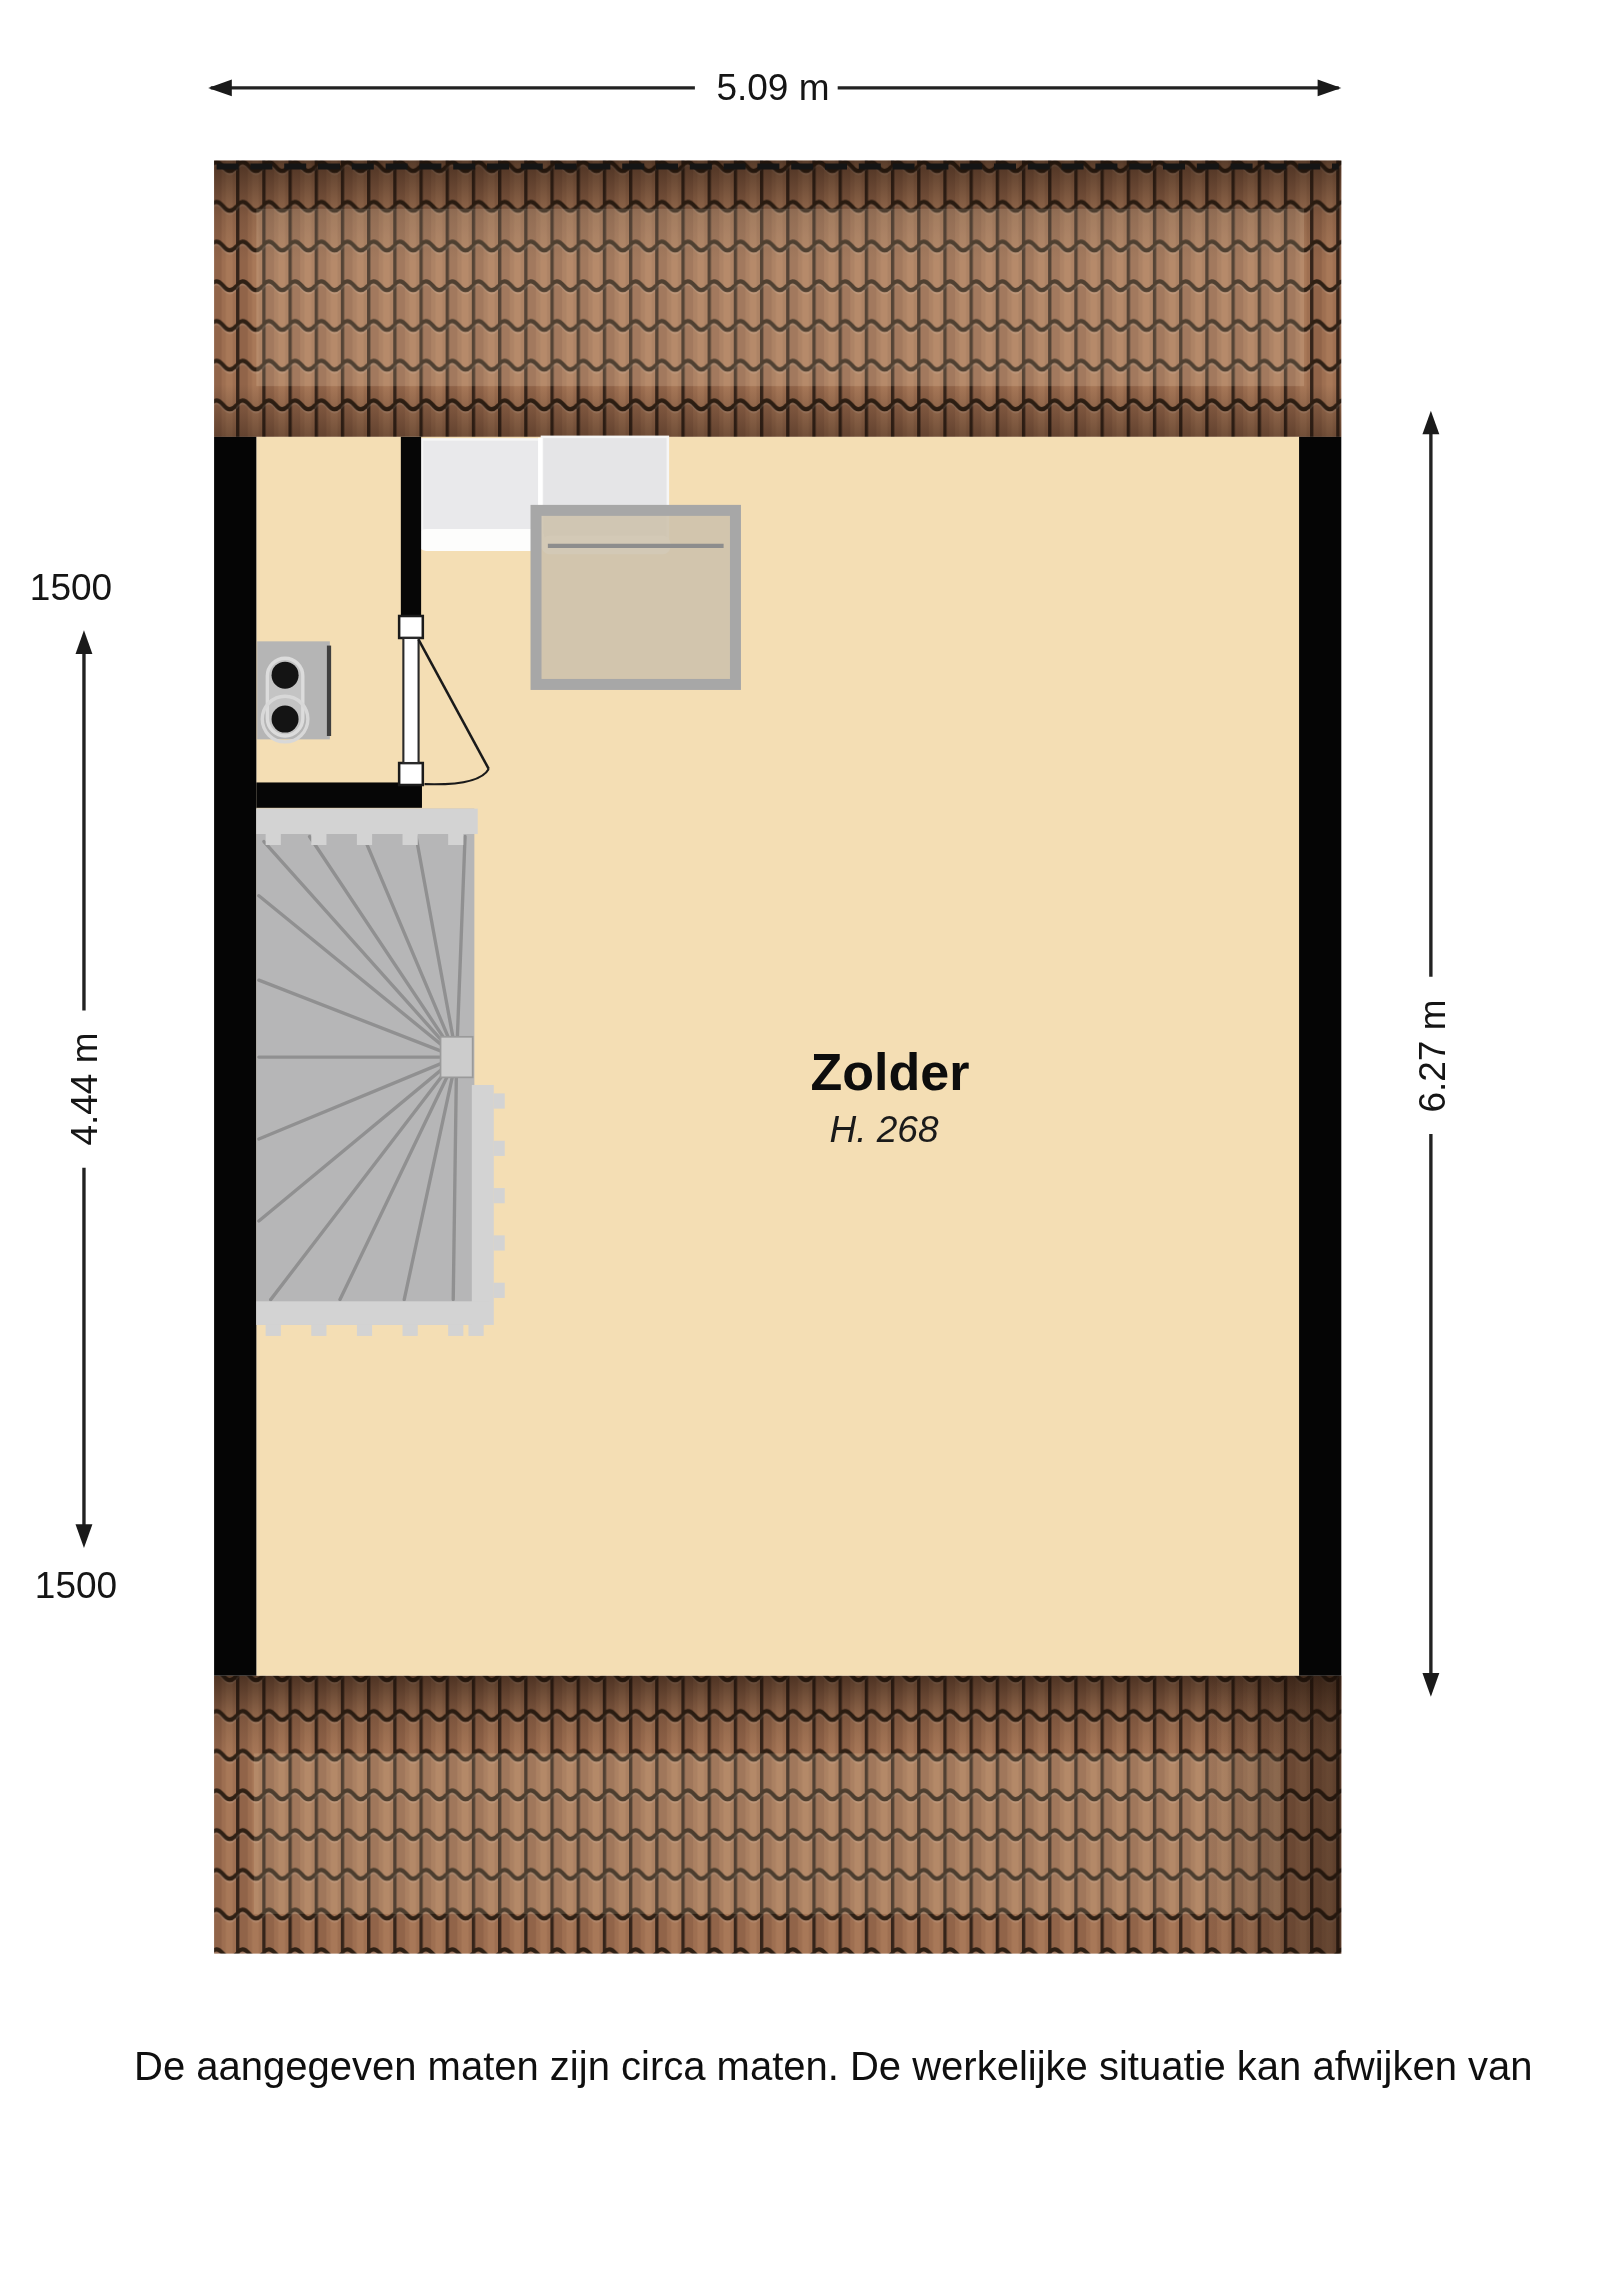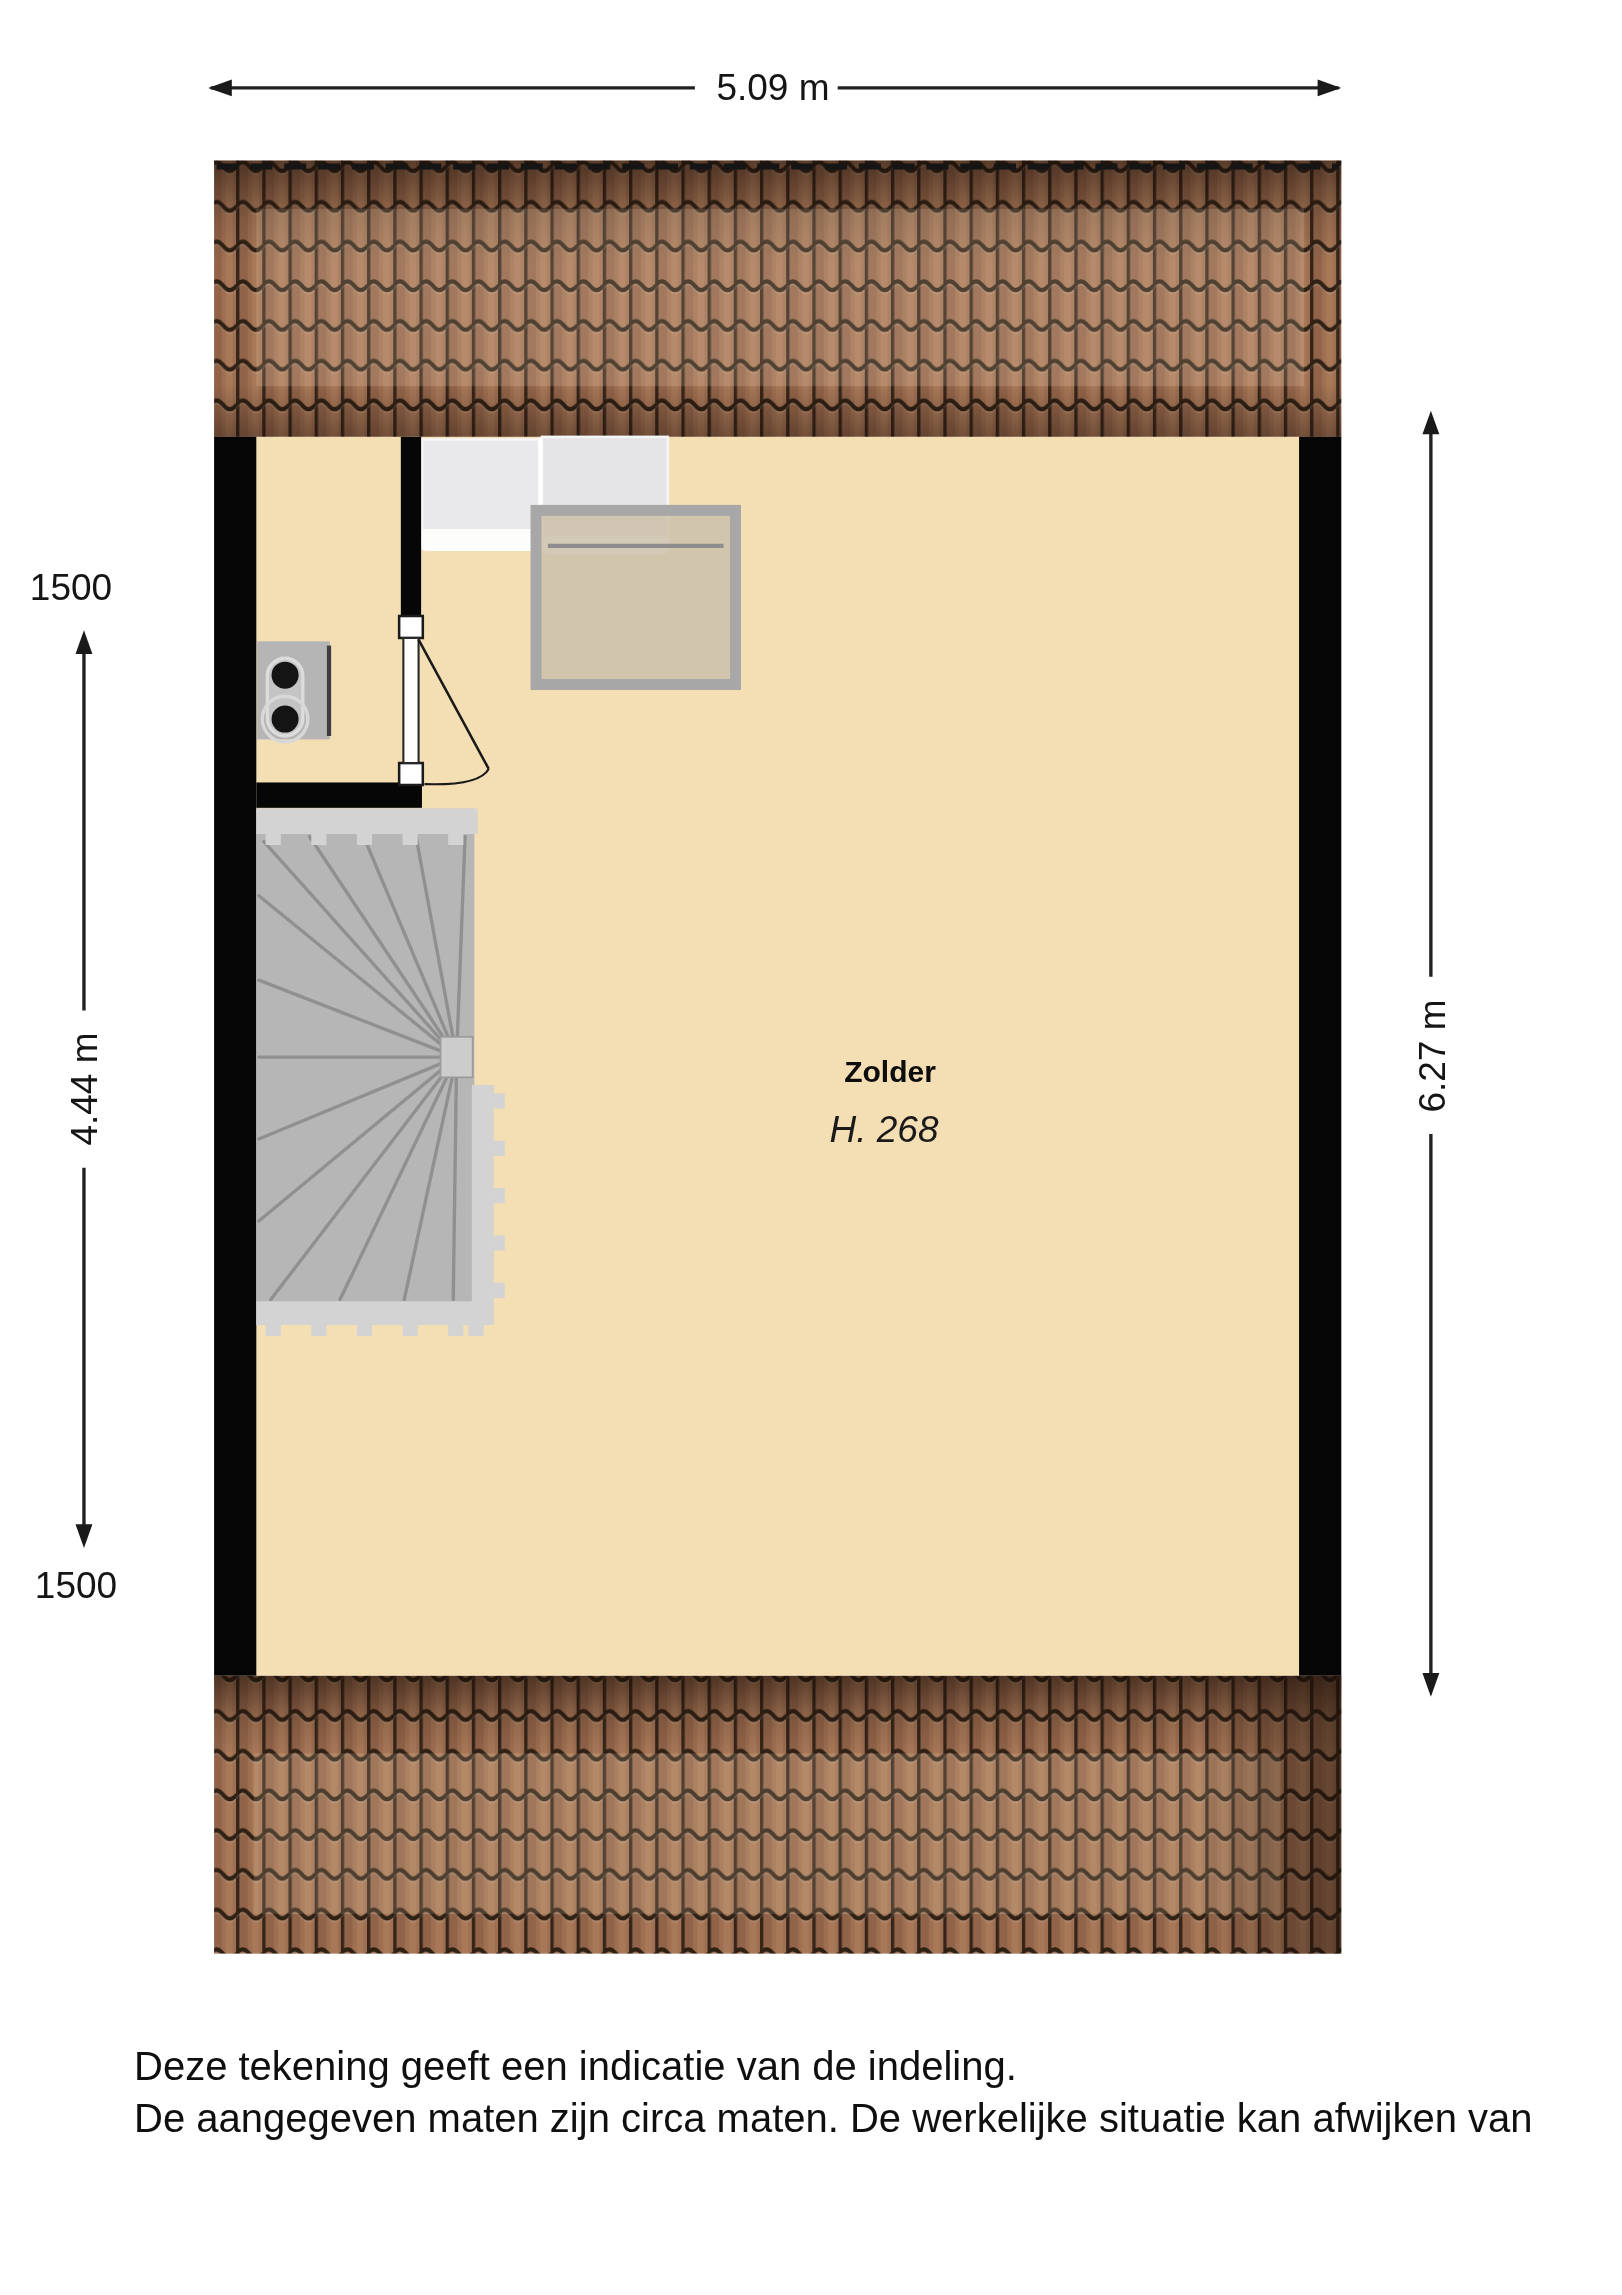--- a/index.html
+++ b/index.html
@@ -20,21 +20,21 @@
     font-size:37px;
     color:#151515;
   }
   .v-label{
     position:absolute;
     transform:translate(-50%,-50%) rotate(-90deg);
     white-space:pre;
     font-size:37px;
     color:#151515;
   }
-  .room-name{font-size:30px;font-weight:bold;color:#0d0d0d;}
+  .room-name{font-size:52px;font-weight:bold;color:#0d0d0d;}
   .room-height{font-size:37px;color:#1a1a1a;}
   .disclaimer{
     position:absolute;
     left:134px;
     top:2040px;
     font-size:40px;
     line-height:52px;
     color:#0f0f0f;
   }
   .disclaimer div{white-space:pre;}
@@ -210,18 +210,17 @@
 
   <div class="c-label" style="left:76px;top:1586px;">1500</div>
 
   <div class="v-label" style="left:1433px;top:1056px;">6.27 m</div>
 
   <div class="c-label room-name" style="left:890px;top:1072px;">Zolder</div>
 
   <div class="c-label room-height" style="left:884px;top:1130px;font-style:italic;">H. 268</div>
 
   <div class="disclaimer">
-    <div>Deze tekening geeft een indicatie van de indeling.</div>
     <div>De aangegeven maten zijn circa maten. De werkelijke situatie kan afwijken van</div>
   </div>
 
 </div>
 
 
 </body></html>

